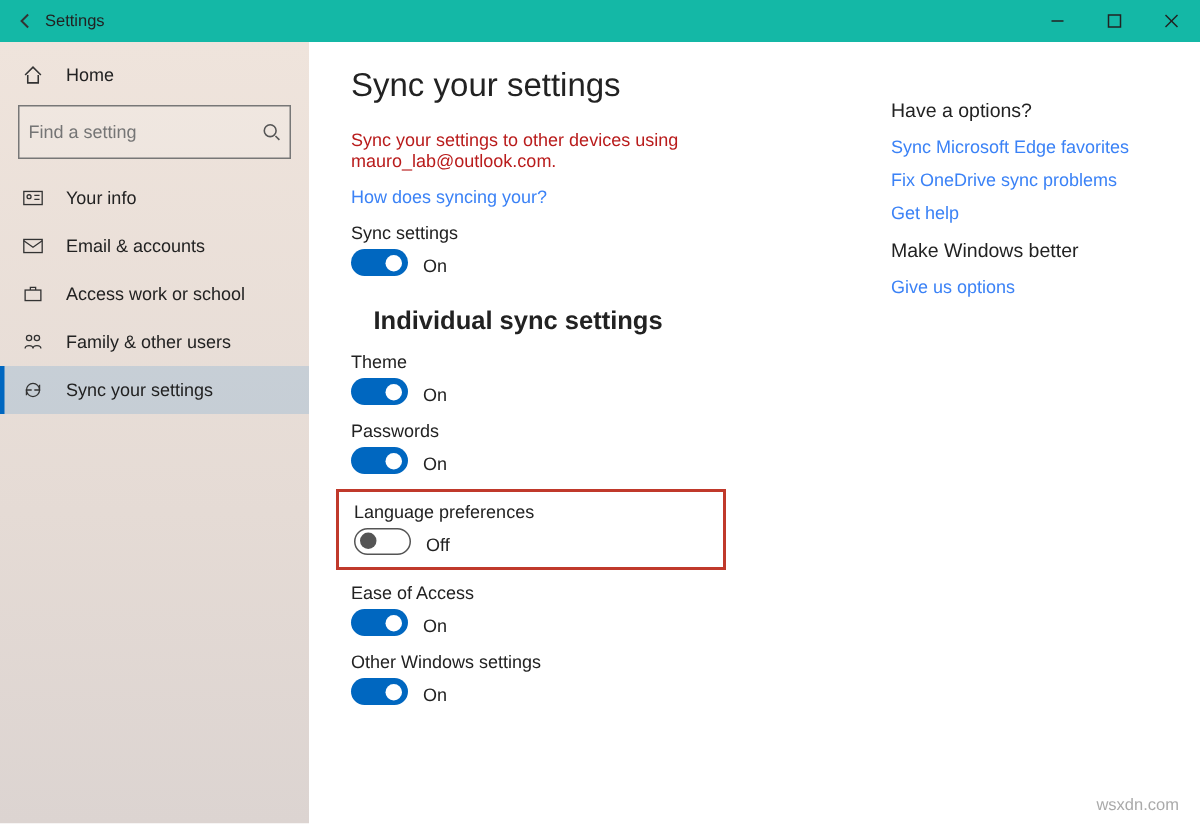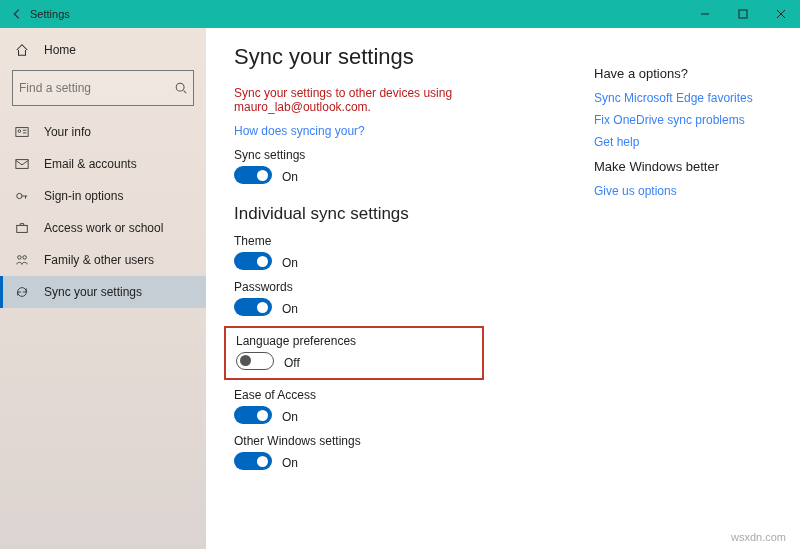--- a/index.html
+++ b/index.html
@@ -16,21 +16,21 @@
     .nav-row.selected { background: rgba(0,120,215,0.14); position:relative; }
     .nav-row.selected::before { content:""; position:absolute; left:0; top:0; bottom:0; width:3px; background:#0067c0; }
     .searchbox { margin: 4px 12px 10px 12px; height: 36px; border:1px solid #777; display:flex; align-items:center; padding: 0 6px; background: rgba(255,255,255,0.15);}
     .searchbox input { border:none; background:transparent; outline:none; font-size:12px; flex:1; color:#555;}
     .searchbox .sicon { width:14px; height:14px; }
     .section-head { padding: 8px 14px 6px 14px; font-weight:600; font-size:12px; }
     .content { flex:1; padding: 10px 28px 0 28px; display:flex; }
     .main { flex:1; }
     .aside { width: 188px; padding-top: 28px; padding-left: 10px;}
     h1 { font-size: 22px; font-weight: 400; margin: 6px 0 16px 0; }
-    h2 { font-size: 17px; font-weight: 400; margin: 20px 0 10px 0;}
+    h2 { font-size: 17px; font-weight: 700; margin: 20px 0 10px 15px;}
     .desc { font-size: 12px; color:#b91c1c; margin-bottom: 10px;}
     .link { color: #3b82f6; font-size: 12px; display:block; margin-bottom: 10px; cursor:pointer;}
     .setting-label { font-size: 12px; color:#222; margin-top: 8px;}
     .toggle-row { display:flex; align-items:flex-end; margin: 4px 0 10px 0;}
     .toggle { width: 38px; height: 18px; border-radius: 10px; position:relative; margin-right:10px;}
     .toggle.on { background:#0067c0;}
     .toggle.off { background:#fff; border:1.5px solid #555;}
     .knob { width: 11px; height:11px; border-radius:50%; position:absolute; top:3.5px;}
     .toggle.on .knob { background:#fff; right:4px;}
     .toggle.off .knob { background:#555; left:3px; top:2px;}
@@ -109,30 +109,20 @@
           <svg width="14" height="14" viewBox="0 0 16 16">
             <rect x="1" y="3" width="14" height="10" stroke="#333" fill="none"></rect>
             <path d="M1 4 L8 9 L15 4" stroke="#333" fill="none"></path>
           </svg>
         </span>
       <span>Email &amp; accounts</span>
     </div>
     <div class="nav-row">
       <span class="nicon">
           <svg width="14" height="14" viewBox="0 0 16 16">
-            <circle cx="5" cy="8" r="3" stroke="#333" fill="none"></circle>
-            <line x1="8" y1="8" x2="14" y2="8" stroke="#333"></line>
-            <line x1="12" y1="8" x2="12" y2="11" stroke="#333"></line>
-          </svg>
-        </span>
-      <span>Sign-in options</span>
-    </div>
-    <div class="nav-row">
-      <span class="nicon">
-          <svg width="14" height="14" viewBox="0 0 16 16">
             <rect x="2" y="5" width="12" height="8" stroke="#333" fill="none"></rect>
             <path d="M6 5 V3 H10 V5" stroke="#333" fill="none"></path>
           </svg>
         </span>
       <span>Access work or school</span>
     </div>
     <div class="nav-row">
       <span class="nicon">
           <svg width="14" height="14" viewBox="0 0 16 16">
             <circle cx="5" cy="5" r="2" stroke="#333" fill="none"></circle>

